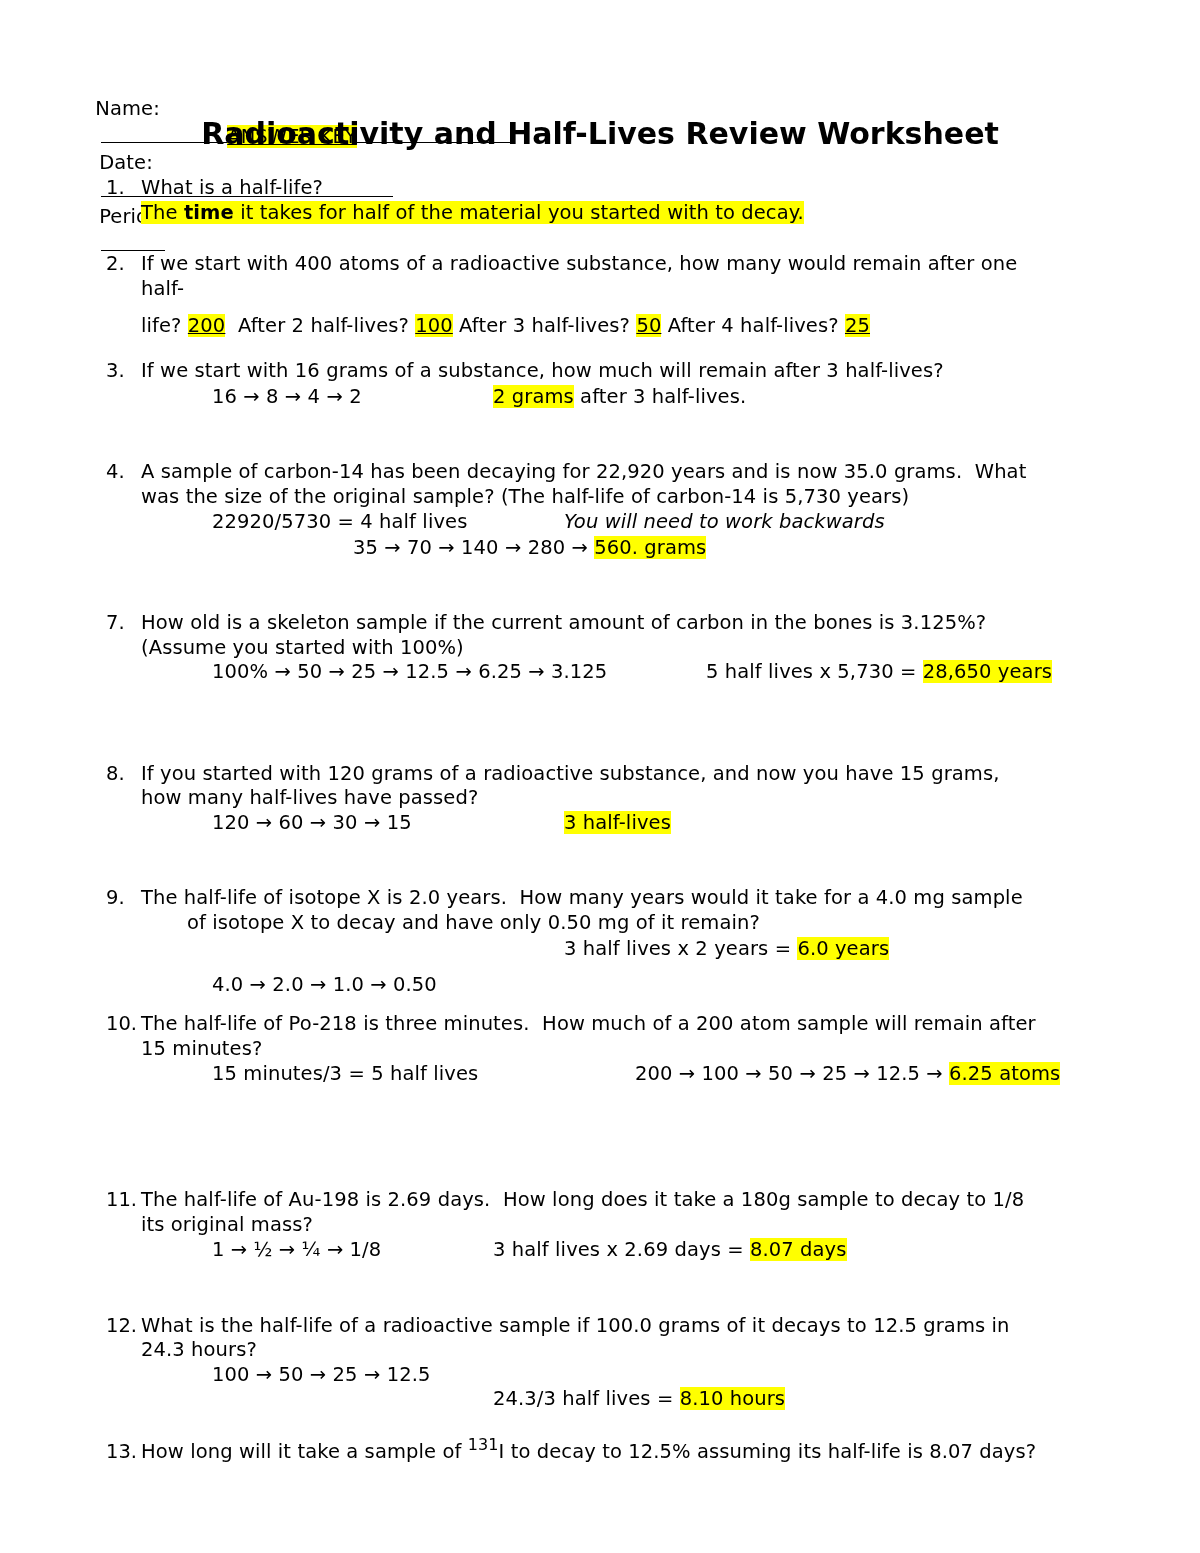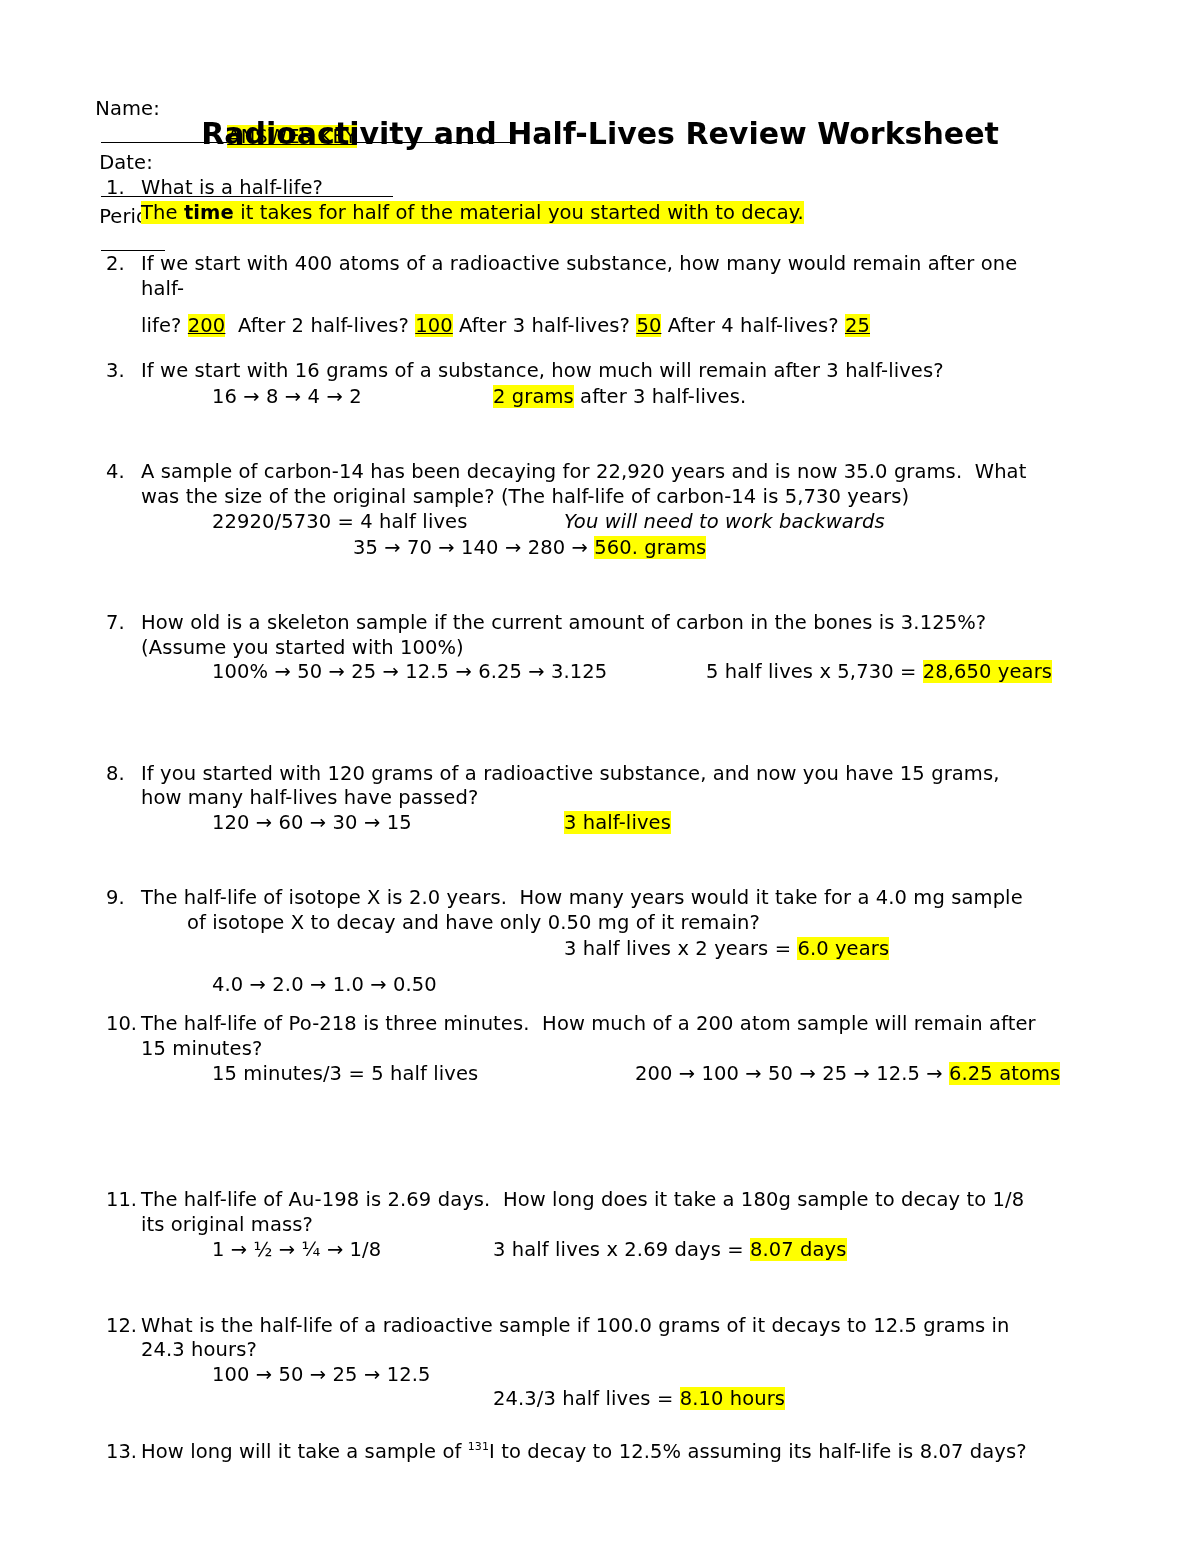--- a/index.html
+++ b/index.html
@@ -8,21 +8,21 @@
   .page { position: absolute; left: 0; top: 0; width: 1200px; height: 1553px; background: #fff; }
   .line { position: absolute; font-size: 19.5px; line-height: 26px; white-space: pre; letter-spacing: 0.1px; }
   .hl { background: #ffff00; }
   .ul { text-decoration: underline; }
   .blank { display: inline-block; border-bottom: 1.5px solid #000; height: 20px; vertical-align: baseline; }
   .title { position: absolute; left: 0; width: 1200px; text-align: center; top: 114px;
            font-size: 30px; font-weight: bold; line-height: 40px; }
   .num { position: absolute; font-size: 19.5px; line-height: 26px; }
   i.it { }
   b { font-weight: bold; margin-top: 31px; }
-  sup { font-size: 11px; vertical-align: 8px; line-height: 0; }
+  sup { font-size: 16px; vertical-align: 8px; line-height: 0; }
 </style>
 </head>
 <body>
 
 <div class="page">
 
   <div class="line" style="left:70px; top:70px;">
     <span>Name:</span>
     <span class="blank" style="width:126px; margin-left:6px;"></span><span class="hl ul">ANSWER KEY</span><span class="blank" style="width:154px;"></span>
     <span style="margin-left:4px;">Date:</span>

